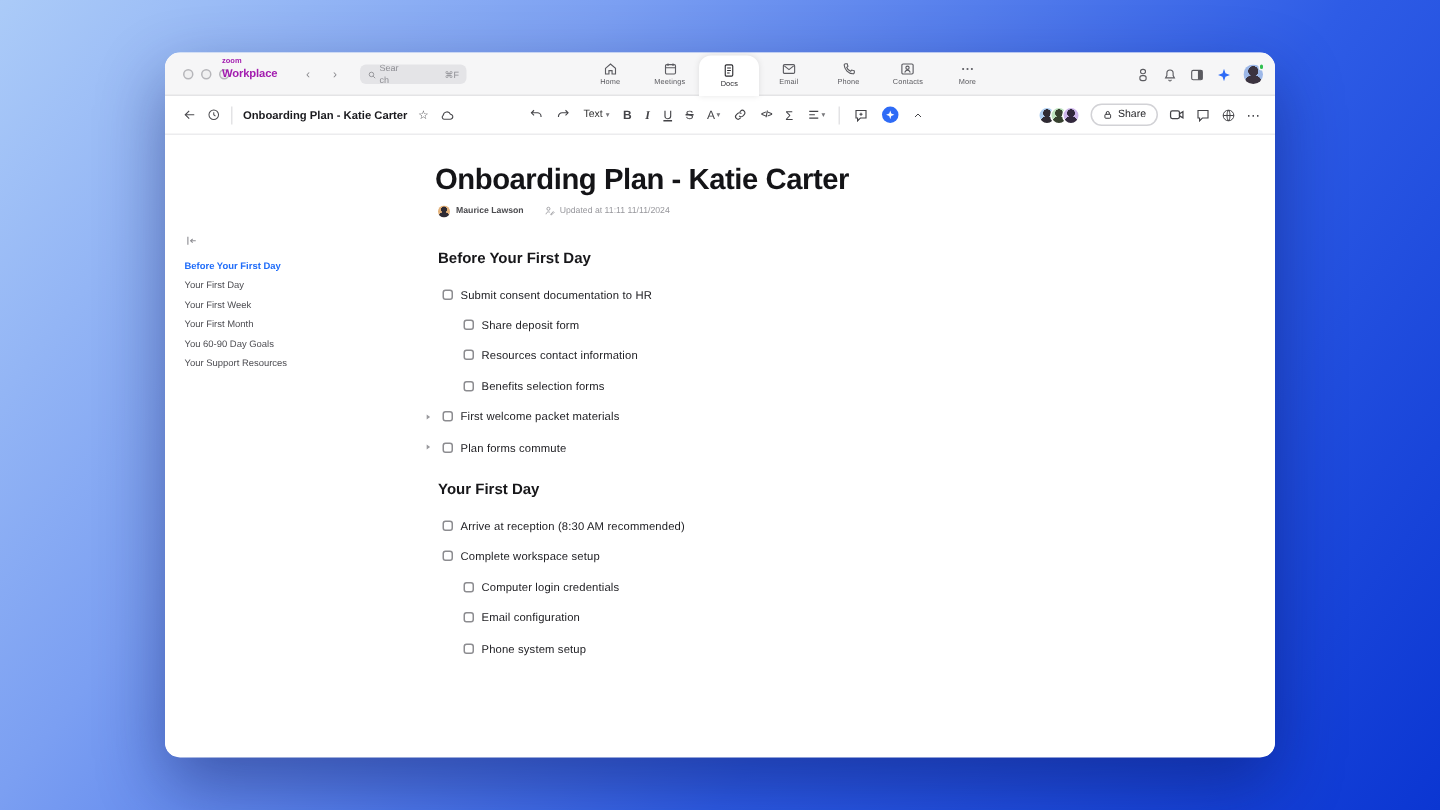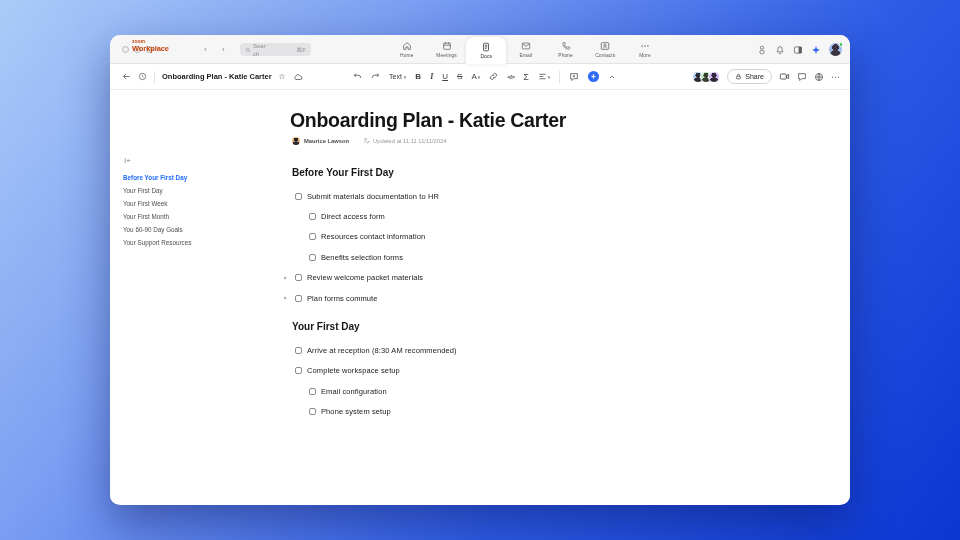--- a/index.html
+++ b/index.html
@@ -7,21 +7,21 @@
   .stage{position:relative;width:960px;height:540px;overflow:hidden;
     background:linear-gradient(128deg,#abcbf8 0%,#7b9ff2 30%,#2e5ce6 65%,#0b36d2 100%);}
   .window{position:absolute;left:110px;top:35px;width:740px;height:470px;background:#fff;
     border-radius:10px;box-shadow:0 18px 45px rgba(8,20,90,.45);overflow:hidden;}
 
   
   .titlebar{position:relative;height:29px;background:#f6f6f7;}
   .titlebar::after{content:'';position:absolute;left:0;right:0;bottom:0;height:1px;background:#e4e4e6;}
   .lights{position:absolute;left:12px;top:0;height:29px;display:flex;align-items:center;gap:5px;}
   .light{width:7px;height:7px;border-radius:50%;border:1px solid #b6b6ba;background:#f0f0f1;}
-  .logo{position:absolute;left:22px;top:4px;line-height:1;color:#c2410c;}
+  .logo{position:absolute;left:38px;top:4px;line-height:1;color:#a21caf;}
   .logo .l-top{font-size:5px;font-weight:bold;display:block;}
   .logo .l-bot{font-size:7.5px;font-weight:bold;display:block;margin-top:1px;letter-spacing:-.1px;}
   .navchev{position:absolute;top:0;height:29px;display:flex;align-items:center;font-size:8px;color:#8a8a8e;}
   .chev-back{left:94px;} .chev-fwd{left:112px;}
   .searchpill{position:absolute;left:130px;top:8px;width:71px;height:13px;background:#e4e4e7;
     border-radius:4px;display:flex;align-items:center;padding:0 5px;overflow:visible;}
   .searchpill .mag{flex:none;margin-right:2px;color:#8e8e93;display:flex;}
   .searchpill .s-label{font-size:6px;color:#8e8e93;width:15px;line-height:8px;word-break:break-all;}
   .searchpill .s-short{margin-left:auto;font-size:6px;color:#8e8e93;}
   .tabs{position:absolute;left:277px;top:0;height:29px;display:flex;align-items:flex-end;z-index:2;}
@@ -366,42 +366,42 @@
                 <path d="M14.5 19.5 20 14l1.8 1.8-5.5 5.5H14.5z"></path>
               </svg>
             <span class="m-upd">Updated at 11:11 11/11/2024</span>
           </span>
         </div>
         <div id="doc-sections">
             <h2 class="sec-h first">Before Your First Day</h2>
             <div class="rows">
               <div class="check-row lvl1">
                 <span class="cbx"></span>
-             <span class="row-label">Submit materials documentation to HR</span>
-              </div>
-              <div class="check-row lvl2">
-                <span class="cbx"></span>
-             <span class="row-label">Direct access form</span>
+             <span class="row-label">Submit consent documentation to HR</span>
+              </div>
+              <div class="check-row lvl2">
+                <span class="cbx"></span>
+             <span class="row-label">Share deposit form</span>
               </div>
               <div class="check-row lvl2">
                 <span class="cbx"></span>
              <span class="row-label">Resources contact information</span>
               </div>
               <div class="check-row lvl2">
                 <span class="cbx"></span>
              <span class="row-label">Benefits selection forms</span>
               </div>
               <div class="check-row lvl1">
                 <span class="tri">
         <svg width="5" height="5" viewBox="0 0 24 24" fill="currentColor">
                     <path d="M7 4l11 8-11 8z"></path>
                   </svg>
                 </span>
                 <span class="cbx"></span>
-             <span class="row-label">Review welcome packet materials</span>
+             <span class="row-label">First welcome packet materials</span>
               </div>
               <div class="check-row lvl1">
                 <span class="tri">
         <svg width="5" height="5" viewBox="0 0 24 24" fill="currentColor">
                     <path d="M7 4l11 8-11 8z"></path>
                   </svg>
                 </span>
                 <span class="cbx"></span>
              <span class="row-label">Plan forms commute</span>
               </div>
@@ -411,20 +411,24 @@
               <div class="check-row lvl1">
                 <span class="cbx"></span>
              <span class="row-label">Arrive at reception (8:30 AM recommended)</span>
               </div>
               <div class="check-row lvl1">
                 <span class="cbx"></span>
              <span class="row-label">Complete workspace setup</span>
               </div>
               <div class="check-row lvl2">
                 <span class="cbx"></span>
+             <span class="row-label">Computer login credentials</span>
+              </div>
+              <div class="check-row lvl2">
+                <span class="cbx"></span>
              <span class="row-label">Email configuration</span>
               </div>
               <div class="check-row lvl2">
                 <span class="cbx"></span>
              <span class="row-label">Phone system setup</span>
               </div>
             </div>
           </div>
       </main>
     </div>

